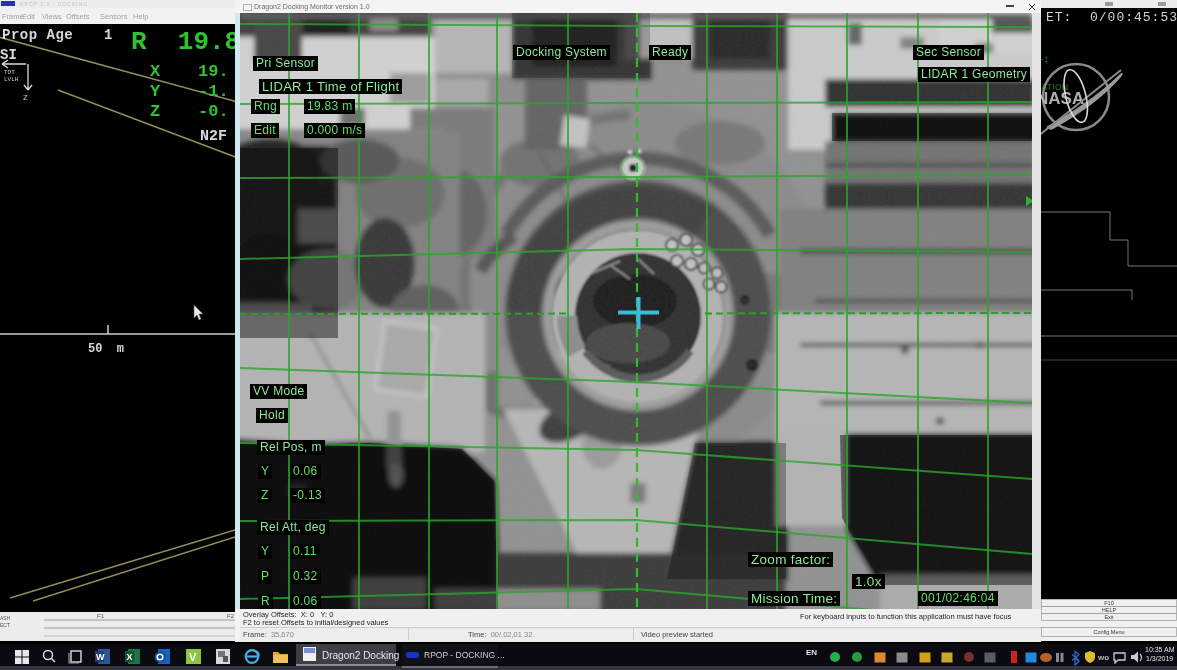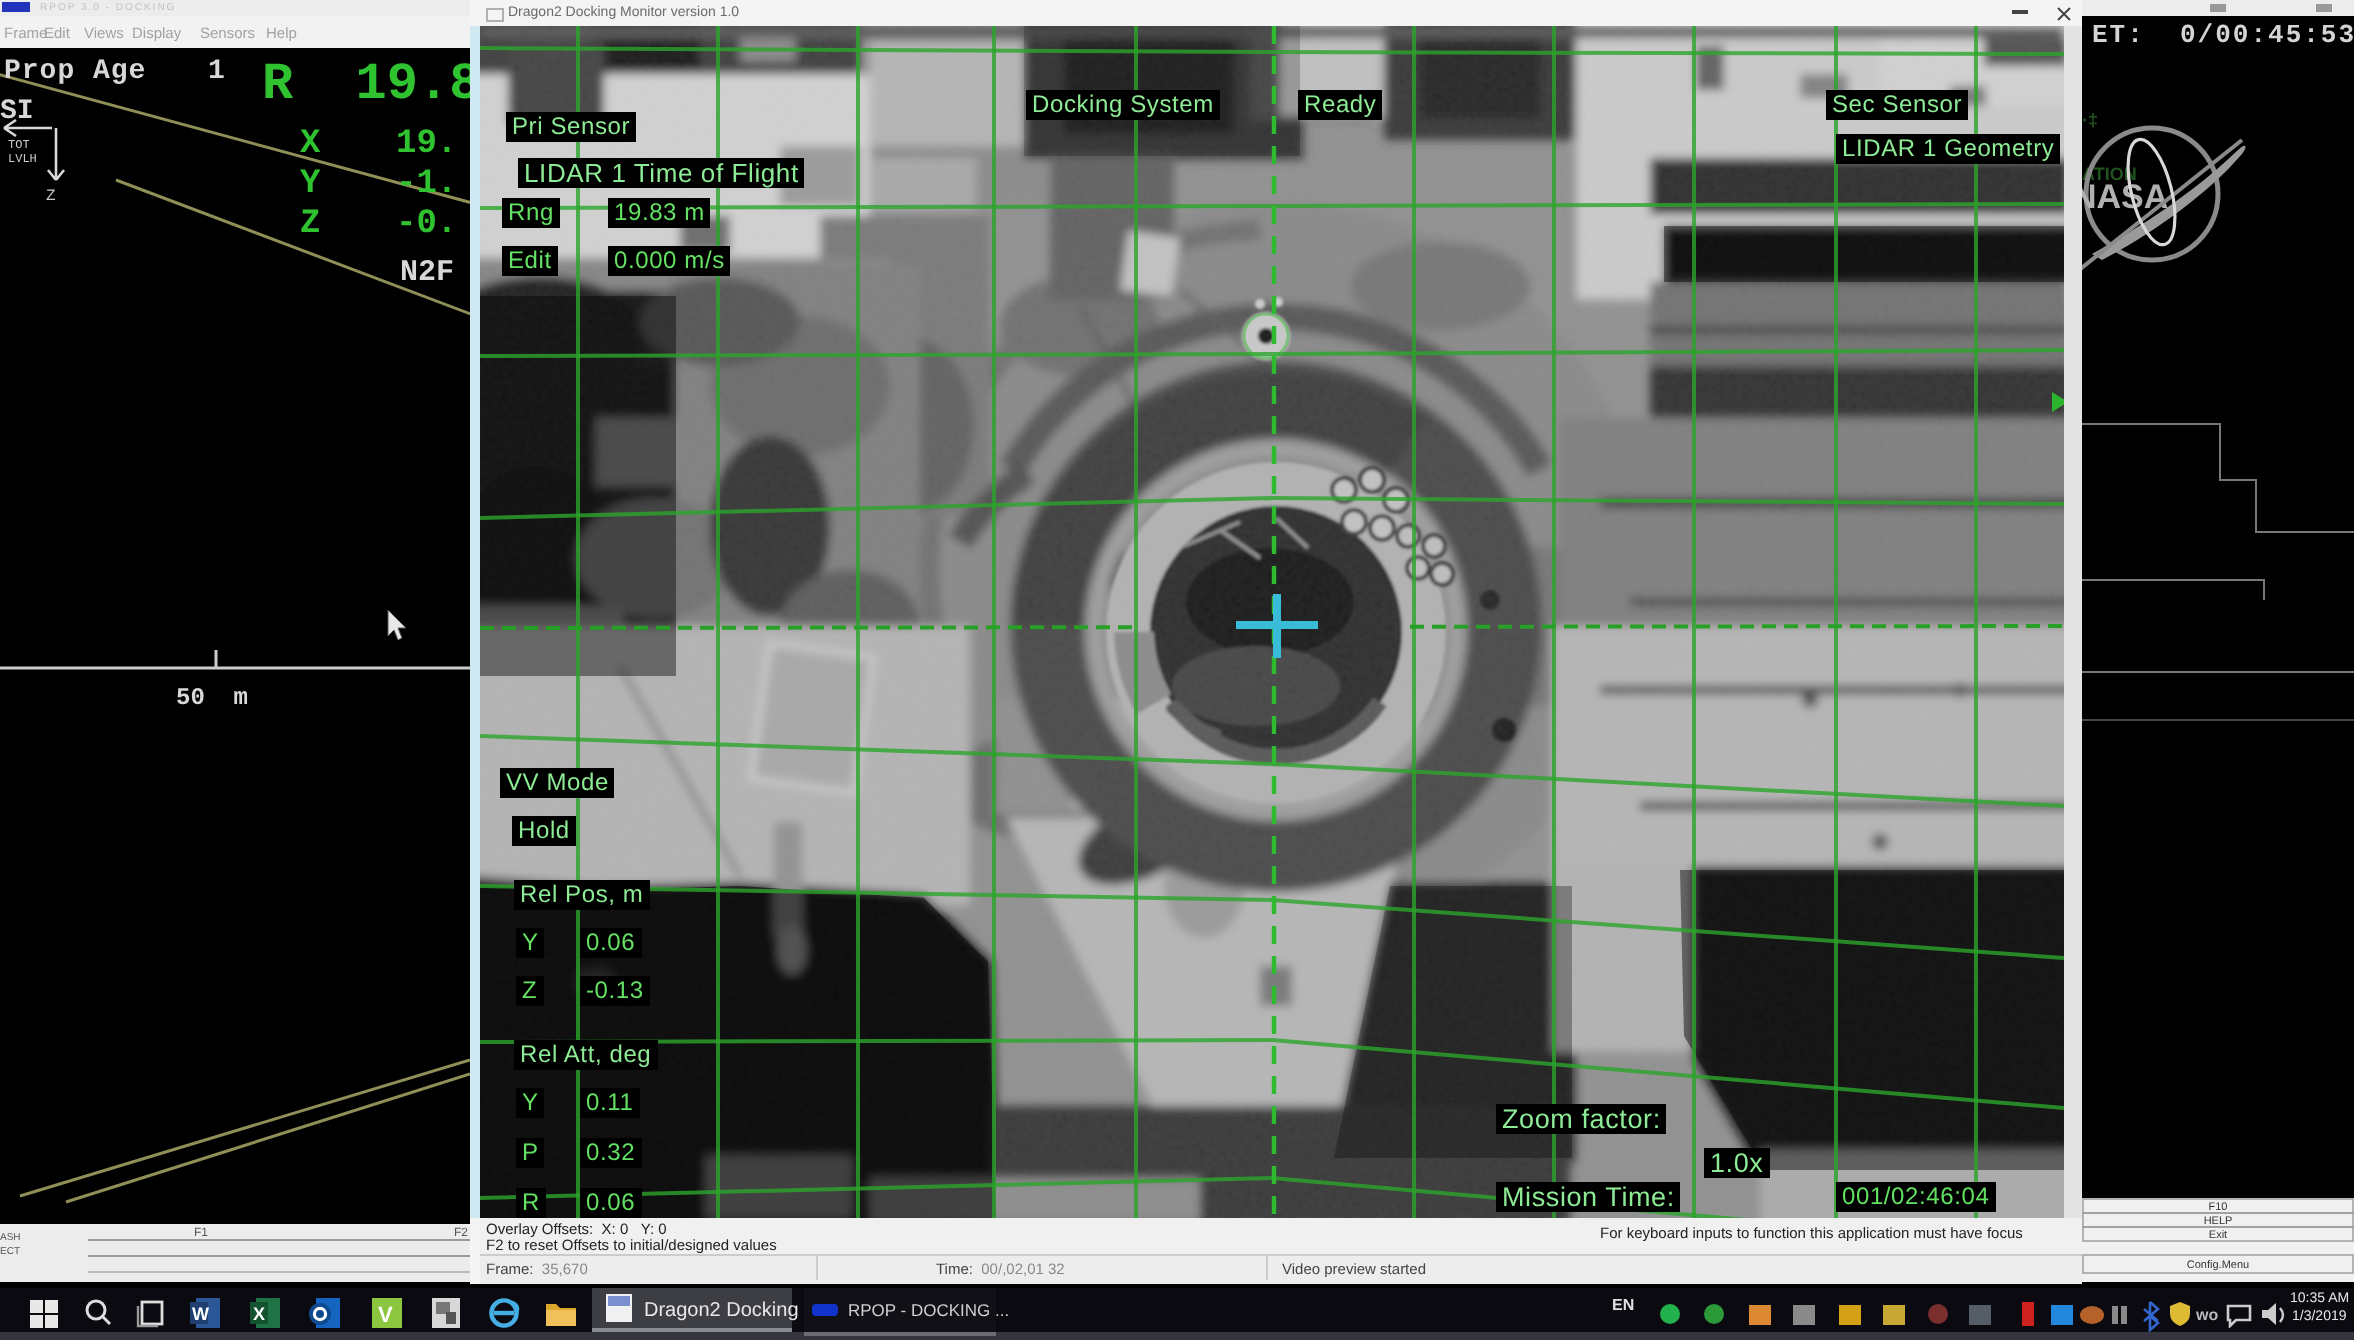--- a/index.html
+++ b/index.html
@@ -14,21 +14,21 @@
 </style></head><body>
 
 <div class="a" style="left:0;top:0;width:235px;height:644px;background:#000"></div>
 <div class="a" style="left:0;top:0;width:235px;height:8px;background:#ececec"></div>
 <div class="a" style="left:1px;top:1px;width:14px;height:5px;background:#2233bb"></div>
 <div class="a" style="left:20px;top:1px;width:80px;height:5px;color:#c2c2c2;font-size:5px;letter-spacing:1px">RPOP 3.0 - DOCKING</div>
 <div class="a" style="left:0;top:8px;width:235px;height:16px;background:#f2f2f2;color:#a2a2a2;font-size:7.5px">
  <span style="position:absolute;left:2px;top:4px">Frame</span>
  <span style="position:absolute;left:22px;top:4px">Edit</span>
  <span style="position:absolute;left:42px;top:4px">Views</span>
- <span style="position:absolute;left:66px;top:4px">Display</span>
+ <span style="position:absolute;left:66px;top:4px">Offsets</span>
  <span style="position:absolute;left:100px;top:4px">Sensors</span>
  <span style="position:absolute;left:133px;top:4px">Help</span>
 </div>
 <svg class="a" style="left:0;top:24px" width="235" height="590" viewBox="0 0 235 590">
  <line x1="-5" y1="12" x2="238" y2="78" stroke="#8f8f58" stroke-width="1.5"></line>
  <line x1="58" y1="66" x2="238" y2="134" stroke="#8f8f58" stroke-width="1.5"></line>
  <line x1="10" y1="574" x2="235" y2="506" stroke="#8f8f58" stroke-width="1.5"></line>
  <line x1="33" y1="577" x2="235" y2="513" stroke="#8f8f58" stroke-width="1.5"></line>
  <line x1="0" y1="310" x2="235" y2="310" stroke="#cccccc" stroke-width="1.5"></line>
  <line x1="108" y1="301" x2="108" y2="310" stroke="#cccccc" stroke-width="1.5"></line>
@@ -68,21 +68,21 @@
  <text x="97" y="6" font-size="6" fill="#555">F1</text>
  <text x="227" y="6" font-size="6" fill="#555">F2</text>
  <text x="0" y="8" font-size="5" fill="#555">ASH</text>
  <text x="0" y="15" font-size="5" fill="#555">ECT</text>
 </svg>
 
 <div class="a" style="left:1041px;top:0;width:136px;height:644px;background:#000"></div>
 <div class="a" style="left:1041px;top:0;width:136px;height:8px;background:#ececec"></div>
 <div class="a" style="left:1105px;top:2px;width:8px;height:4px;background:#999"></div>
 <div class="a" style="left:1158px;top:2px;width:8px;height:4px;background:#999"></div>
-<div class="a mono" style="left:1046px;top:10px;color:#d4d4d4;font-size:13px;font-weight:bold;letter-spacing:1px">ET:&nbsp;&nbsp;0/00:45:53</div>
+<div class="a mono" style="left:1046px;top:10px;color:#d4d4d4;font-size:13px;font-weight:normal;letter-spacing:1px">ET:&nbsp;&nbsp;0/00:45:53</div>
 <svg class="a" style="left:1041px;top:30px" width="136" height="580" viewBox="0 0 136 580">
  <g fill="#3a9a3a" font-size="9" font-weight="bold" font-family="Liberation Sans,sans-serif" opacity="0.55">
   <text x="0" y="33">·‡</text>
       <text x="0" y="60">ATION</text>
  </g>
 
  <g transform="translate(35,67)">
   <circle cx="0" cy="0" r="33" fill="none" stroke="#8a8a8a" stroke-width="2.5"></circle>
   <text x="-40" y="7" font-size="17" font-weight="bold" fill="#b0b0b0" font-family="Liberation Sans,sans-serif">NASA</text>
   <path d="M-30 30 C -5 16, 20 0, 43 -22 C 47 -26 48 -24 45 -20 C 28 0, 0 20, -25 33 Z" fill="#9a9a9a"></path>

